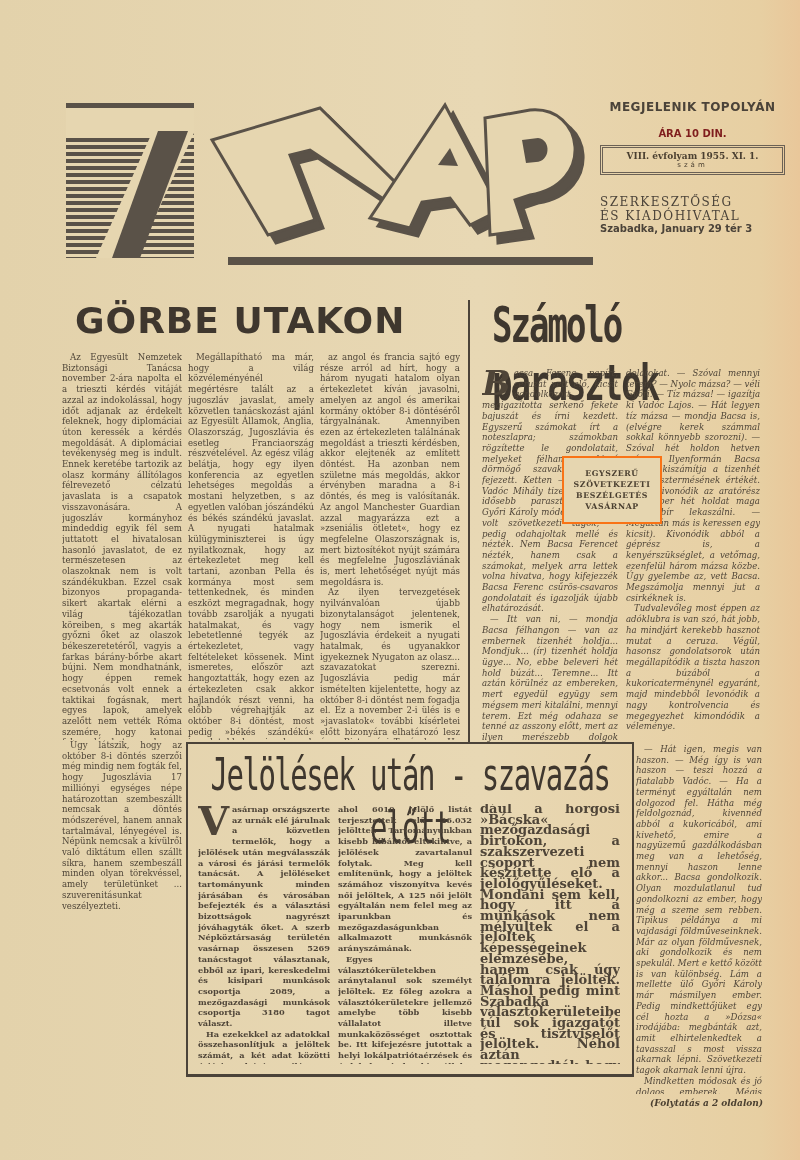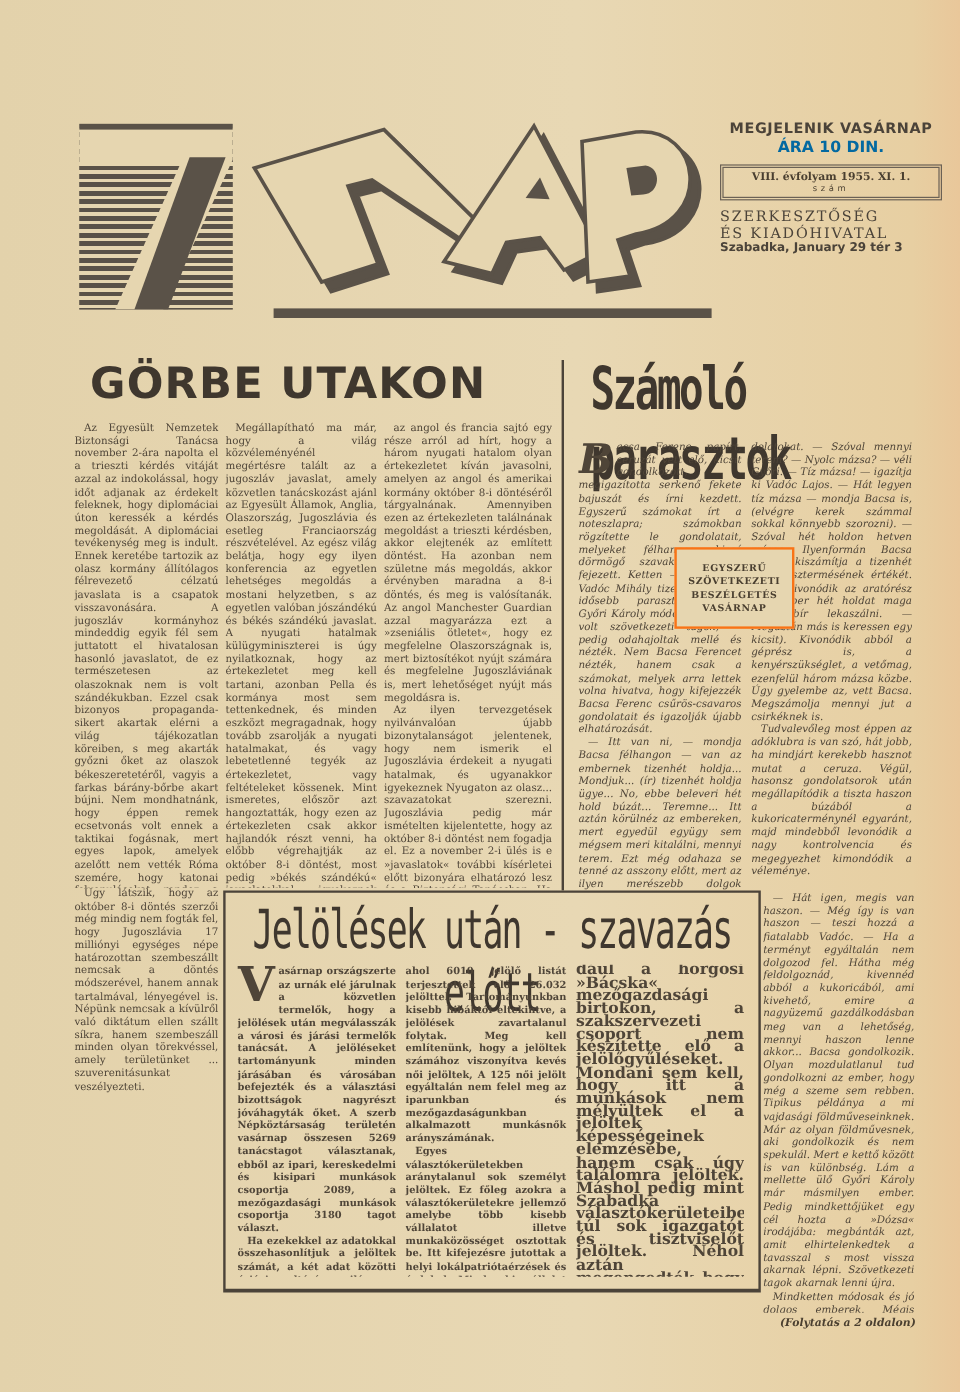--- a/index.html
+++ b/index.html
@@ -8,27 +8,27 @@
   .paper{position:absolute;inset:0;background:linear-gradient(90deg,#e3d2ab 0%,#e8d8b4 60%,#e7cfa2 95%,#e9c79a 100%);}
   .abs{position:absolute;}
   
   .logo-z{left:66px;top:103px;width:128px;height:155px;
     background:repeating-linear-gradient(180deg,#5a5248 0 4px,#e6d6b0 4px 7px);}
   .logo-z-diag{left:66px;top:103px;width:128px;height:155px;}
   .logo-nap{left:200px;top:100px;width:395px;height:150px;}
   .logo-underline{left:228px;top:257px;width:365px;height:8px;background:#5a5248;}
   .mast-right{left:600px;top:100px;width:185px;text-align:center;font-family:"DejaVu Sans",sans-serif;}
   .mast-appears{font-weight:bold;font-size:12px;letter-spacing:0.5px;color:#4b4339;}
-  .mast-price{font-weight:bold;font-size:13px;color:#0369a1;margin-top:2px;}
+  .mast-price{font-weight:bold;font-size:10px;color:#7f1d1d;margin-top:14px;}
   .issue-box{margin:6px 0 0 0;border:3px double #6b6155;padding:3px 20px;}
   .issue-year{font-family:"DejaVu Serif",serif;font-size:9px;font-weight:bold;}
   .issue-num{font-family:"DejaVu Serif",serif;font-size:20px;font-weight:bold;line-height:22px;}
   .issue-szam{font-size:7px;letter-spacing:3px;}
   .edit1,.edit2{font-family:"DejaVu Serif",serif;font-size:12px;letter-spacing:1.5px;color:#4b4339;text-align:left;}
-  .edit1{margin-top:6px;}
+  .edit1{margin-top:20px;}
   .edit-addr{font-family:"DejaVu Sans",sans-serif;font-weight:bold;font-size:10px;text-align:left;color:#4b4339;}
   
   .hl-gorbe{left:75px;top:300px;width:390px;font-family:"DejaVu Sans",sans-serif;font-weight:bold;font-size:36px;letter-spacing:1px;color:#3f372e;}
   .vrule{background:#4b4339;width:2px;}
   .hl-szamolo{left:492px;top:296px;width:260px;font-family:"DejaVu Sans Mono",monospace;font-weight:bold;font-size:34px;transform:scaleY(1.45);transform-origin:top left;letter-spacing:-2px;color:#3f372e;}
   .col{font-size:8.6px;line-height:10.7px;text-align:justify;color:#4f4538;}
   .col p{margin:0;text-indent:8px;}
   .it{font-style:italic;}
   .bold{font-weight:bold;}
   .box-story{left:186px;top:742px;width:444px;height:330px;border:2px solid #4b4339;border-bottom-width:3px;}
@@ -58,21 +58,21 @@
     <polygon points="170,118 245,5 300,110 270,125 250,98 222,102 210,128"></polygon>
     <path d="M285,18 L330,10 C385,5 395,85 330,95 L315,100 L325,130 L290,135 Z" fill="#5a5248" transform="translate(8,8)"></path>
     <path d="M285,18 L330,10 C385,5 395,85 330,95 L315,100 L325,130 L290,135 Z"></path>
   </g>
   <polygon points="238,65 250,48 258,66" fill="#5a5248"></polygon>
   <path d="M322,40 L338,38 C352,40 350,62 336,62 L326,63 Z" fill="#5a5248"></path>
 </svg>
 <div class="abs logo-underline"></div>
 
 <div class="abs mast-right">
-  <div class="mast-appears">MEGJELENIK VASÁRNAP</div>
+  <div class="mast-appears">MEGJELENIK TOPOLYÁN</div>
   <div class="mast-price">ÁRA 10 DIN.</div>
   <div class="issue-box">
     <div class="issue-year">VIII. évfolyam 1955. XI. 1.</div>
     <div class="issue-szam">szám</div>
   </div>
   <div class="edit1">SZERKESZTŐSÉG</div>
   <div class="edit2">ÉS KIADÓHIVATAL</div>
   <div class="edit-addr">Szabadka, January 29 tér 3</div>
 </div>
 

